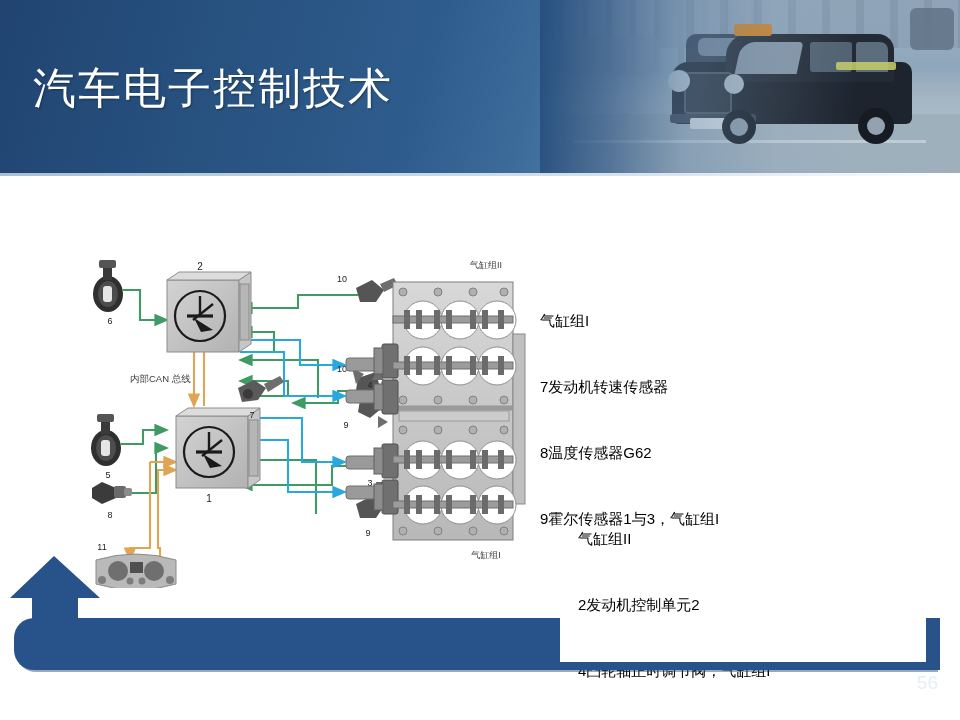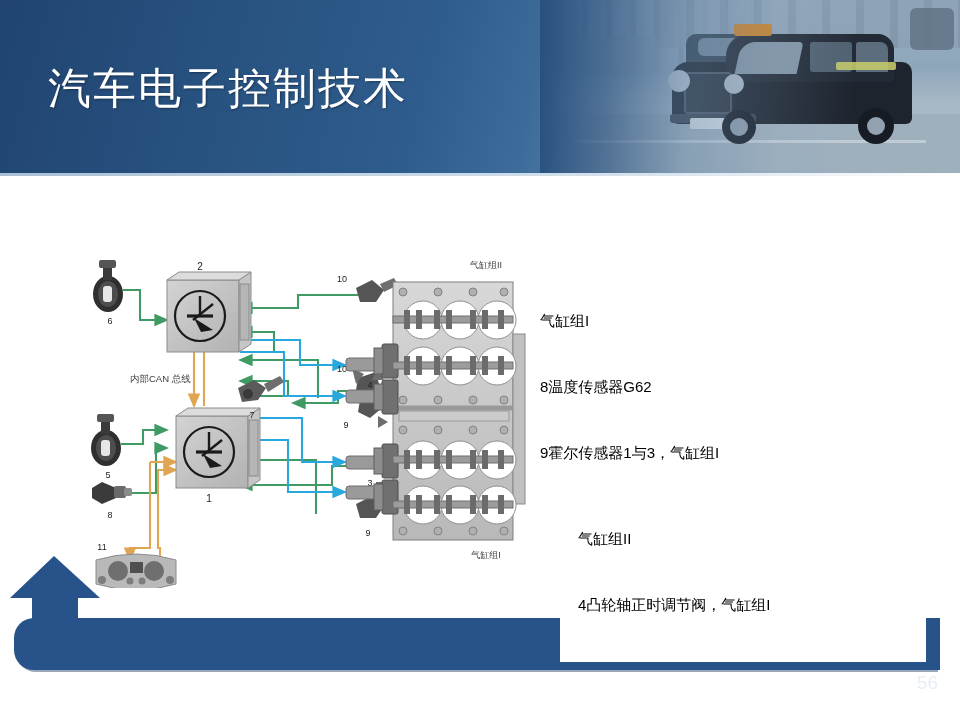--- a/index.html
+++ b/index.html
@@ -38,21 +38,21 @@
   .tx-w1{position:absolute;left:62px;top:88px;width:34px;height:34px;border-radius:50%;background:#171c24;}
   .tx-w1:after{content:"";position:absolute;left:8px;top:8px;width:18px;height:18px;border-radius:50%;background:#8e9cab;}
   .tx-w2{position:absolute;left:198px;top:86px;width:36px;height:36px;border-radius:50%;background:#171c24;}
   .tx-w2:after{content:"";position:absolute;left:9px;top:9px;width:18px;height:18px;border-radius:50%;background:#93a1b0;}
   .tx-stripe{position:absolute;left:176px;top:40px;width:60px;height:8px;background:#c9cf6a;opacity:.85;border-radius:2px;}
   .ph-moto{position:absolute;right:6px;top:8px;width:44px;height:42px;background:#5f7183;border-radius:6px;opacity:.8;}
   .header-fade{position:absolute;right:0;top:0;width:420px;height:176px;
      background:linear-gradient(90deg,#27507f 0%,rgba(39,80,127,.72) 16%,rgba(49,94,140,.34) 34%,rgba(90,130,170,.12) 56%,rgba(255,255,255,0) 75%);}
   .header-sheen{position:absolute;inset:0;
      background:linear-gradient(100deg,rgba(255,255,255,0) 55%,rgba(255,255,255,.10) 72%,rgba(255,255,255,0) 88%);}
-  .header-title{position:absolute;left:48px;top:60px;color:#ffffff;font-size:43px;
+  .header-title{position:absolute;left:33px;top:60px;color:#ffffff;font-size:43px;
      font-family:Liberation Mono, monospace;letter-spacing:2px;
      text-shadow:1px 1px 2px rgba(0,0,0,.35);white-space:nowrap;}
   .header-bottom-line{position:absolute;left:0;top:173px;width:960px;height:3px;
      background:linear-gradient(90deg,#a9bfd4,#d9e5ef 70%,#ffffff);}
 
   
   .bottom-deco{position:absolute;left:0;top:556px;width:960px;height:164px;}
   .deco-bar{position:absolute;left:14px;top:62px;width:926px;height:52px;
      background:#27528a;border-radius:20px 0 0 20px;}
   .deco-notch{position:absolute;left:560px;top:62px;width:366px;height:44px;background:#ffffff;}
@@ -367,27 +367,29 @@
     </g>
   </g>
 
   <text x="398" y="20" font-size="9" fill="#3b3b3b" text-anchor="middle" font-family="Liberation Sans, sans-serif">气缸组II</text>
   <text x="398" y="258" font-size="9" fill="#3b3b3b" text-anchor="middle" font-family="Liberation Sans, sans-serif" transform="translate(0,52)">气缸组I</text>
 </svg>
 </div>
 
 <div class="legend legend-a">
   <span class="legend-line">气缸组I</span>
+  <span class="legend-line">7发动机转速传感器</span>
   <span class="legend-line">8温度传感器G62</span>
   <span class="legend-line">9霍尔传感器1与3，气缸组I</span>
   
 </div>
 
 <div class="legend legend-b">
   <span class="legend-line">气缸组II</span>
+  <span class="legend-line">2发动机控制单元2</span>
   <span class="legend-line">4凸轮轴正时调节阀，气缸组I</span>
   
   
   
 </div>
 
 <div class="caption">图1-80  大众辉腾正时调节管理系统</div>
 
 <div class="bottom-deco">
   <div class="deco-shadow"></div>

